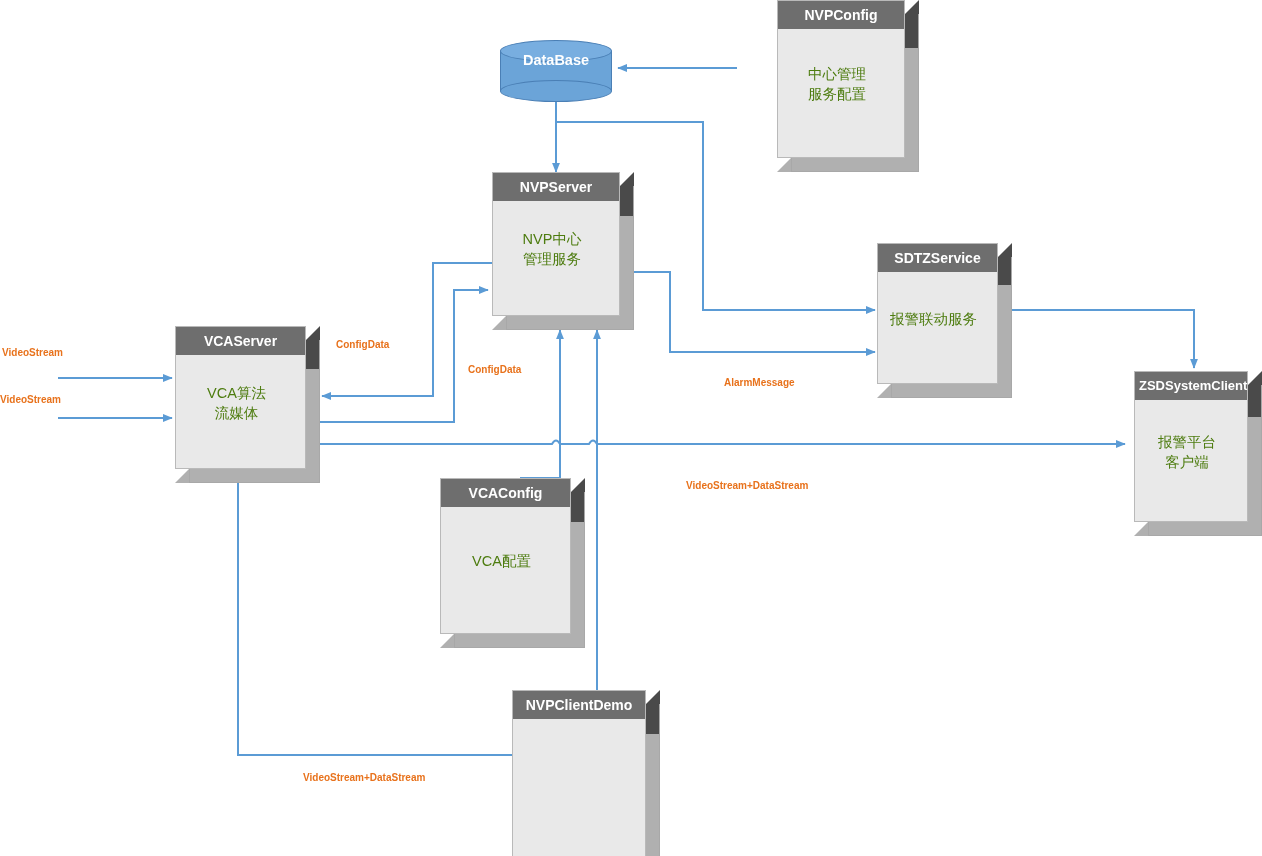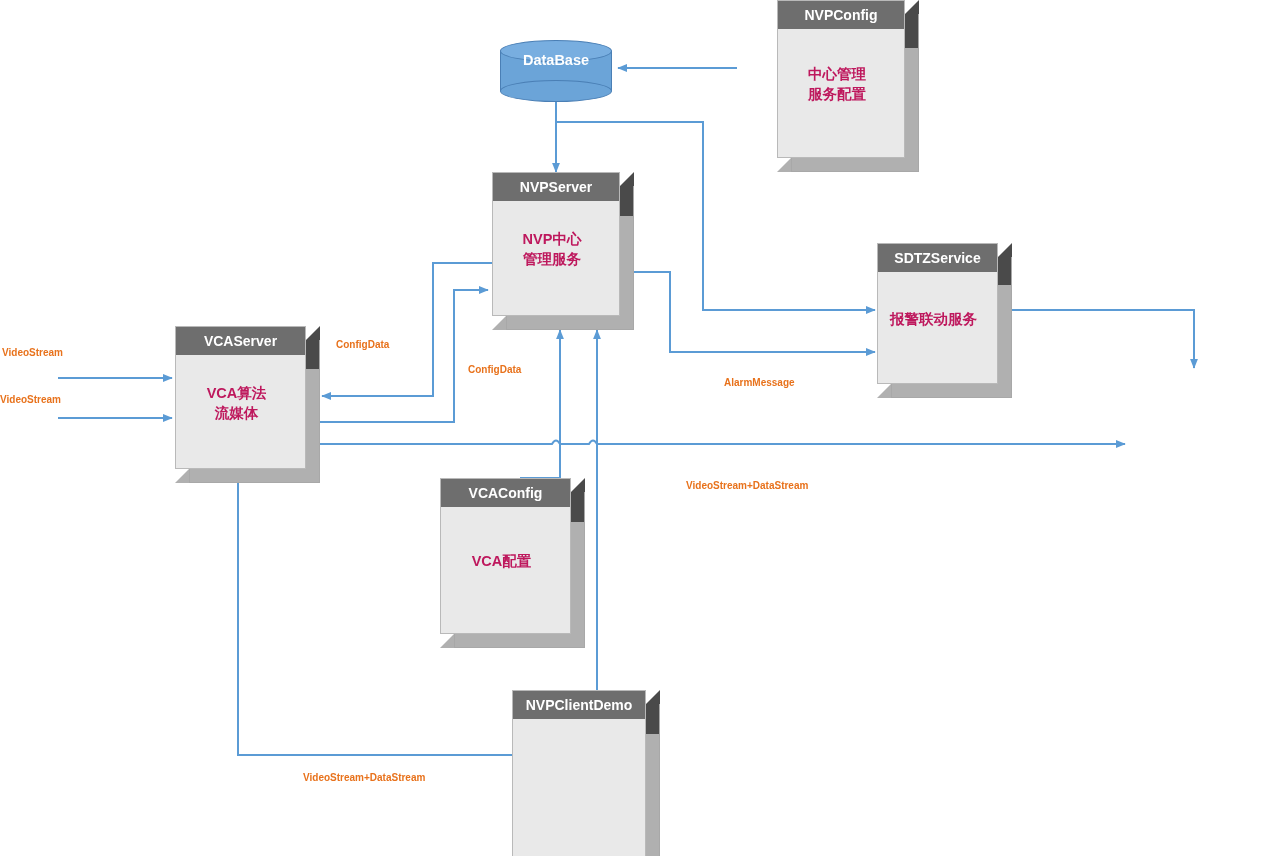--- a/index.html
+++ b/index.html
@@ -51,22 +51,22 @@
     text-align: center;
     padding: 6px 4px 6px 4px;
     box-sizing: border-box;
     flex: 0 0 auto;
   }
   .node .body {
     flex: 1 1 auto;
     display: flex;
     align-items: center;
     justify-content: center;
-    color: #be185d;
-    font-weight: bold;
+    color: #4d7c0f;
+    font-weight: normal;
     font-size: 14.5px;
     line-height: 1.35;
     text-align: center;
     white-space: pre-line;
     padding: 0 12px 16px 4px;
     box-sizing: border-box;
   }
   .node .ext-top {
     position: absolute;
     right: 0;
@@ -269,20 +269,33 @@
     <div class="ext-bot" style="top:42px;"></div>
     <div class="shadow-skew-l"></div>
     <div class="shadow-bot"></div>
     <div class="shadow-corner"></div>
     <div class="face">
       <div class="hdr">SDTZService</div>
       <div class="body">报警联动服务</div>
     </div>
   </div>
 
+  <div class="node" style="left:1134px; top:371px; width:128px; height:165px;">
+    <div class="ext-skew-top"></div>
+    <div class="ext-top" style="top:14px; height:32px;"></div>
+    <div class="ext-bot" style="top:46px;"></div>
+    <div class="shadow-skew-l"></div>
+    <div class="shadow-bot"></div>
+    <div class="shadow-corner"></div>
+    <div class="face">
+      <div class="hdr" style="font-size:13px; line-height:1.25;">ZSDSystemClient</div>
+      <div class="body">报警平台
+客户端</div>
+    </div>
+  </div>
 
   <div class="node" style="left:175px; top:326px; width:145px; height:157px;">
     <div class="ext-skew-top"></div>
     <div class="ext-top" style="top:14px; height:29px;"></div>
     <div class="ext-bot" style="top:43px;"></div>
     <div class="shadow-skew-l"></div>
     <div class="shadow-bot"></div>
     <div class="shadow-corner"></div>
     <div class="face">
       <div class="hdr">VCAServer</div>

